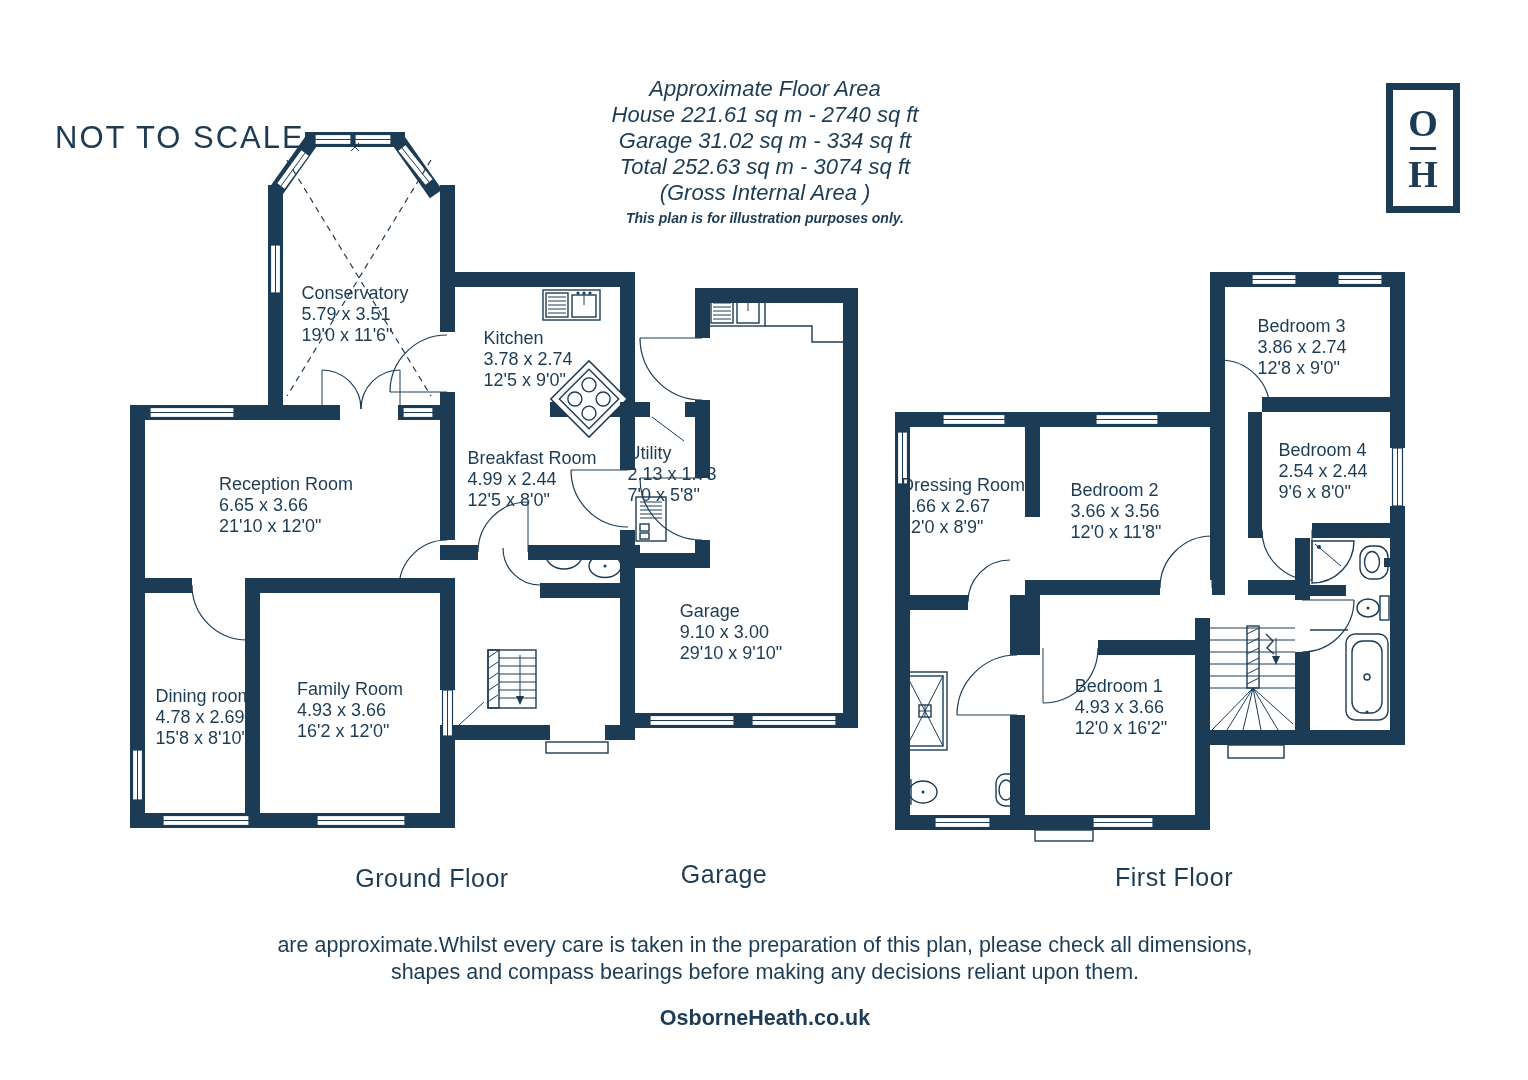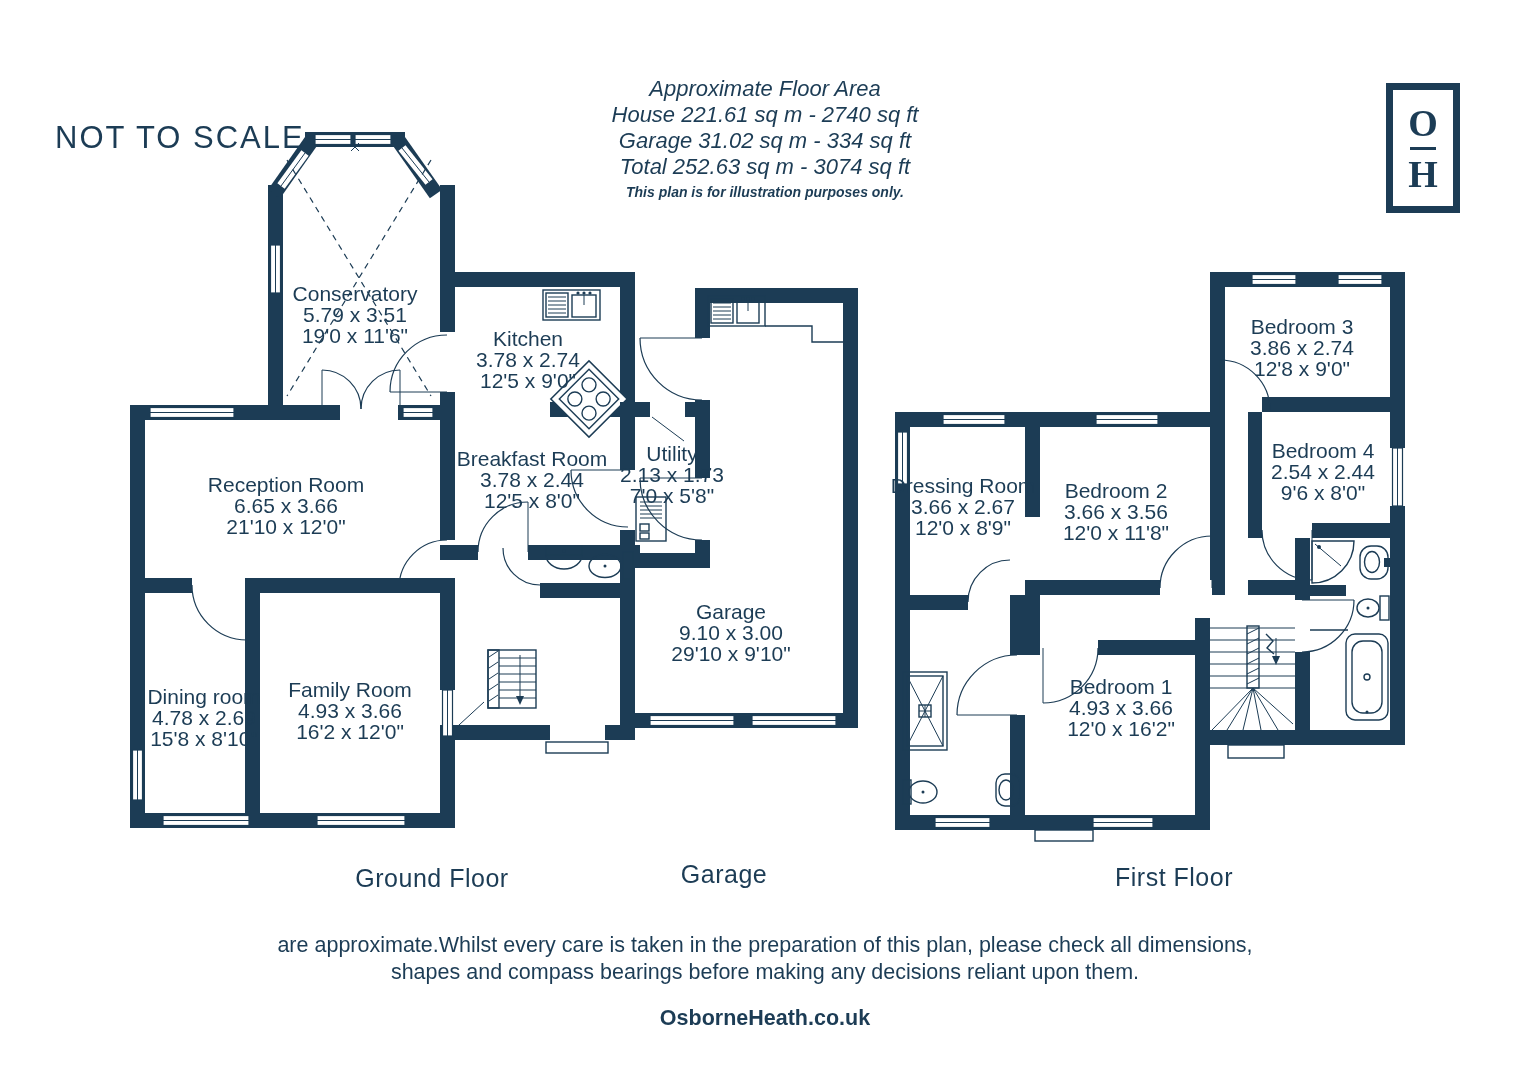--- a/index.html
+++ b/index.html
@@ -15,22 +15,22 @@
   .wwin{stroke:#ffffff;stroke-width:9;}
   .dot{fill:#1c3c55;}
   #not-to-scale{position:absolute;left:55px;top:100px;font-size:31px;letter-spacing:2px;margin-top:20px;}
   #area-block{position:absolute;left:765px;top:76px;transform:translateX(-50%);
               text-align:center;font-size:22px;line-height:26px;white-space:nowrap;font-style:italic;}
   #area-block .bold-line{font-size:14px;font-weight:bold;line-height:24px;}
   #logo{position:absolute;left:1386px;top:83px;width:60px;height:116px;border:7px solid #1c3c55;
         display:flex;flex-direction:column;align-items:center;justify-content:center;}
   #logo .ltr{font-family:"Liberation Serif",serif;font-weight:bold;font-size:38px;line-height:38px;}
   #logo .bar{width:26px;height:3px;background:#1c3c55;margin:5px 0;}
-  .room-label{position:absolute;transform:translateX(-50%);text-align:center;
-              font-size:21px;line-height:21px;white-space:nowrap;}
+  .room-label{position:absolute;transform:translateX(-50%);text-align:left;
+              font-size:18px;line-height:21px;white-space:nowrap;}
   .floor-title{position:absolute;transform:translateX(-50%);font-size:25px;font-weight:normal;
                letter-spacing:.5px;white-space:nowrap;}
   #footer{position:absolute;left:765px;top:932px;transform:translateX(-50%);text-align:center;
           font-size:21.5px;line-height:27px;white-space:nowrap;}
   #website{margin-top:19px;font-weight:bold;}
 </style>
 </head>
 <body>
 
 <div id="page">
@@ -380,20 +380,21 @@
     </g>
   </svg>
 
   <div id="not-to-scale">NOT TO SCALE</div>
 
   <div id="area-block">
     <div>Approximate Floor Area</div>
     <div>House 221.61 sq m - 2740 sq ft</div>
     <div>Garage 31.02 sq m - 334 sq ft</div>
     <div>Total 252.63 sq m - 3074 sq ft</div>
+    <div>(Gross Internal Area )</div>
     <div class="bold-line">This plan is for illustration purposes only.</div>
   </div>
 
   <div id="logo">
     <div class="ltr">O</div>
     <div class="bar"></div>
     <div class="ltr">H</div>
   </div>
 
   <div class="room-label" style="left:355px;top:283px">
@@ -401,21 +402,21 @@
     <div>5.79 x 3.51</div>
     <div>19'0 x 11'6"</div>
   </div>
   <div class="room-label" style="left:528px;top:328px">
     <div>Kitchen</div>
     <div>3.78 x 2.74</div>
     <div>12'5 x 9'0"</div>
   </div>
   <div class="room-label" style="left:532px;top:448px">
     <div>Breakfast Room</div>
-    <div>3.78 x 2.44</div>
+    <div>4.99 x 2.44</div>
     <div>12'5 x 8'0"</div>
   </div>
   <div class="room-label" style="left:672px;top:443px">
     <div>Utility</div>
     <div>2.13 x 1.73</div>
     <div>7'0 x 5'8"</div>
   </div>
   <div class="room-label" style="left:286px;top:474px">
     <div>Reception Room</div>
     <div>6.65 x 3.66</div>

